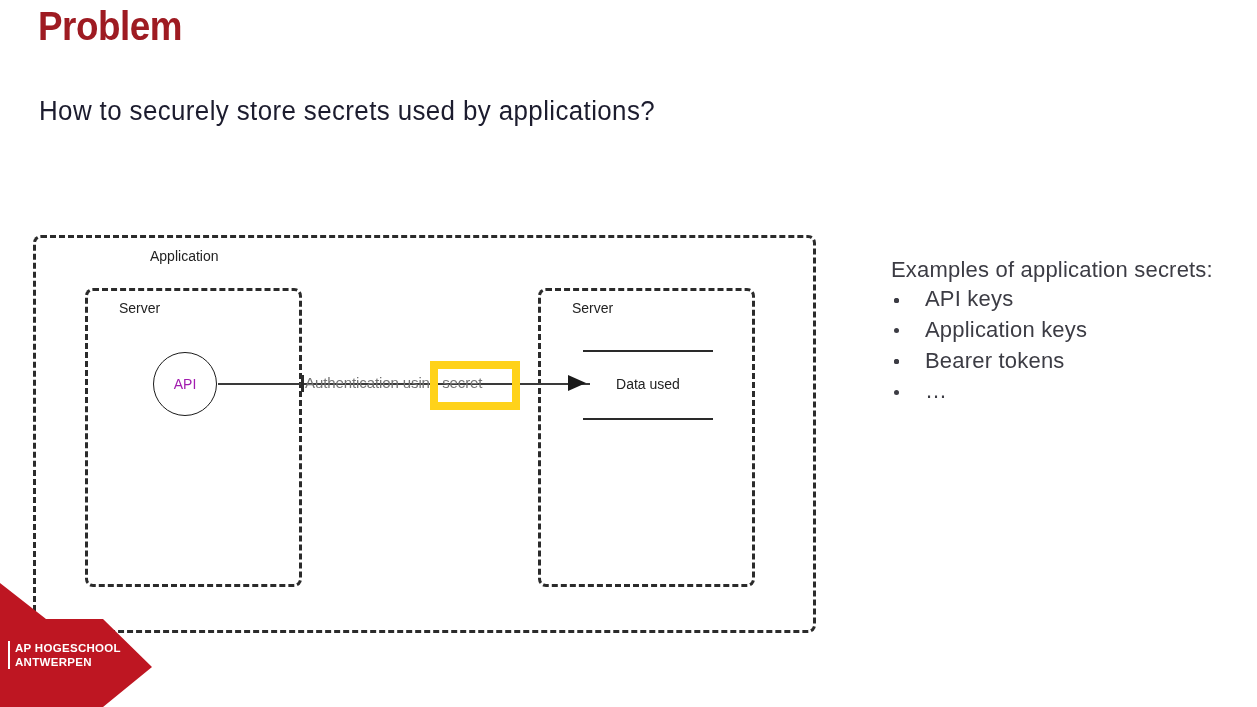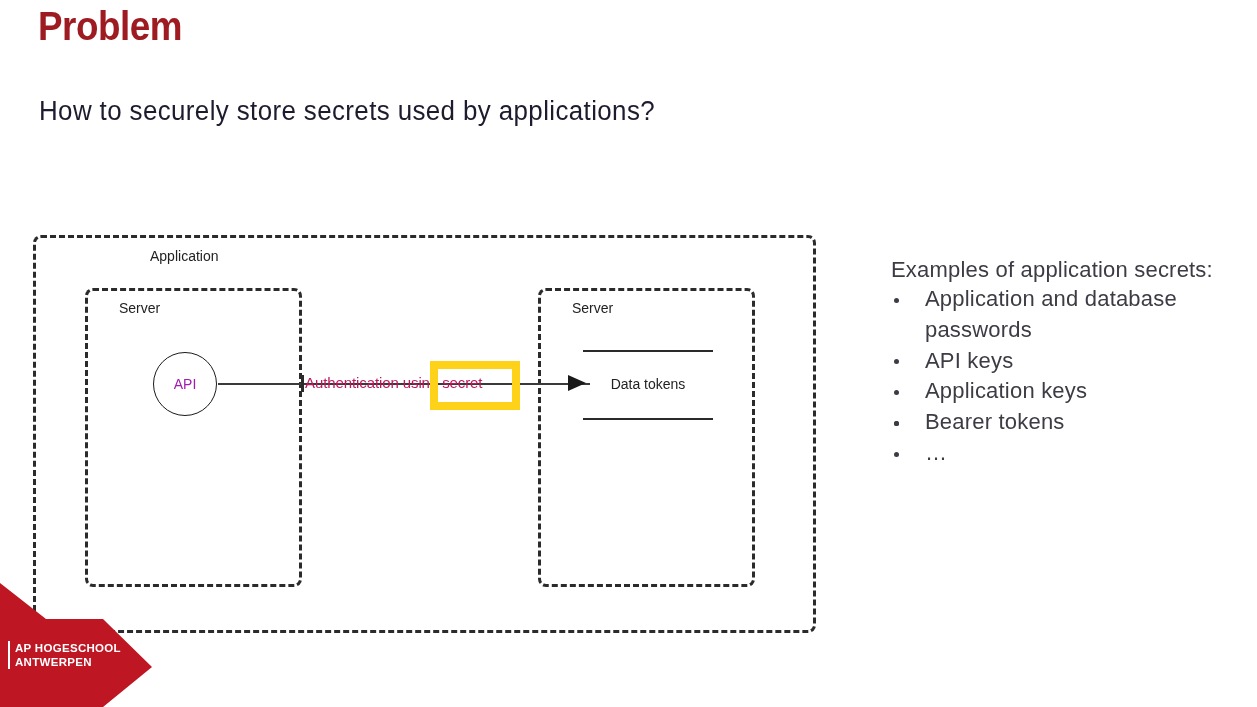--- a/index.html
+++ b/index.html
@@ -148,21 +148,21 @@
     width: 3px;
     height: 17px;
     background: #2b2b2b;
   }
 
   #connector-label {
     position: absolute;
     left: 305px;
     top: 374px;
     font-size: 15px;
-    color: #be185d;
+    color: #737373;
     background: transparent;
     white-space: nowrap;
     letter-spacing: -0.1px;
   }
 
   
   #highlight-box {
     position: absolute;
     left: 430px;
     top: 361px;
@@ -293,30 +293,30 @@
 
     <div id="connector-line"></div>
     <div id="connector-tick"></div>
     <div id="connector-arrow"></div>
     <div id="connector-label">Authentication using secret</div>
 
     <div id="highlight-box"></div>
 
     <div id="datastore">
       <div id="datastore-rule-top" class="datastore-rule"></div>
-      <div id="datastore-label">Data tokens</div>
+      <div id="datastore-label">Data used</div>
       <div id="datastore-rule-bottom" class="datastore-rule"></div>
     </div>
 
   </div>
 
   <div id="examples-panel">
     <div id="examples-heading">Examples of application secrets:</div>
     <ul id="examples-list">
-      <li><span class="bullet-dot"></span><span>Application and database passwords</span></li>
+      <li><span class="bullet-dot"></span></li>
       <li><span class="bullet-dot"></span><span>API keys</span></li>
       <li><span class="bullet-dot"></span><span>Application keys</span></li>
       <li><span class="bullet-dot"></span></li>
       <li><span class="bullet-dot"></span><span>Bearer tokens</span></li>
       <li><span class="bullet-dot"></span><span>…</span></li>
     </ul>
   </div>
 
   <div id="ap-logo">
     <svg id="ap-logo-shape" viewBox="0 0 152 126" preserveAspectRatio="none">

